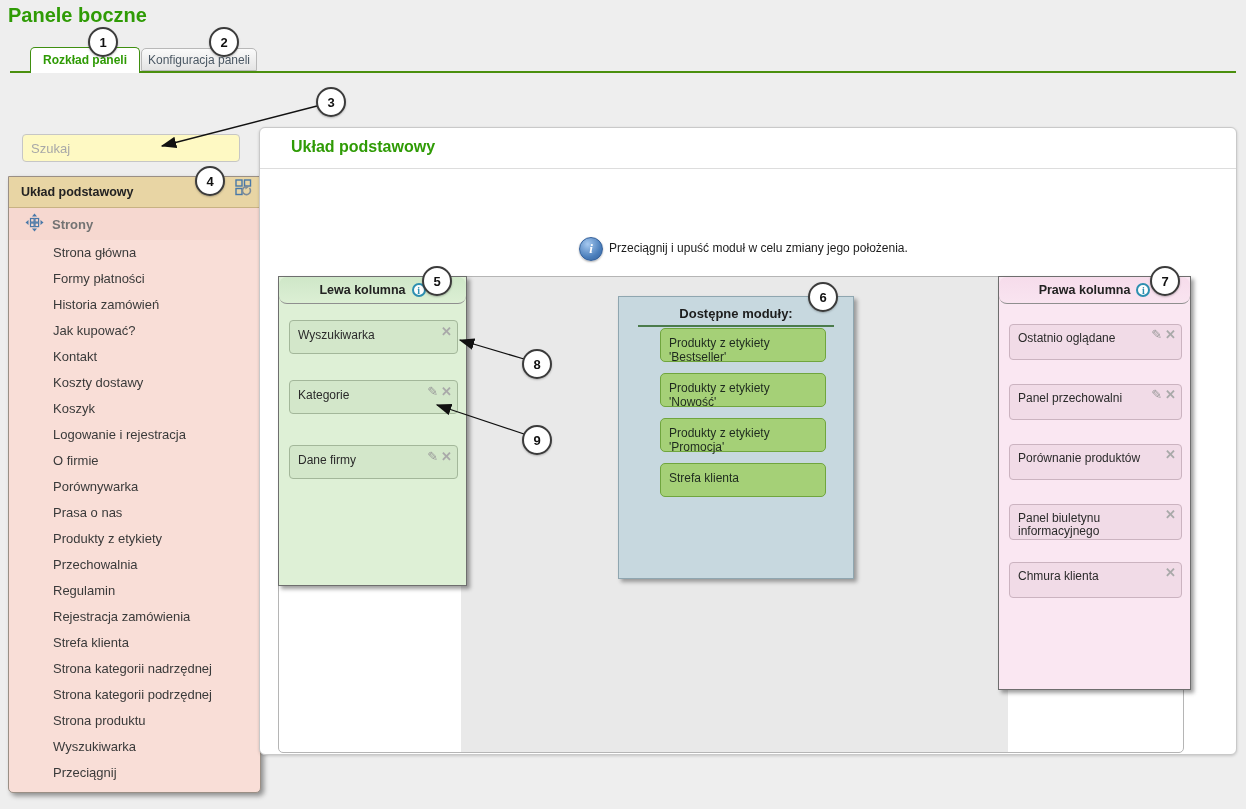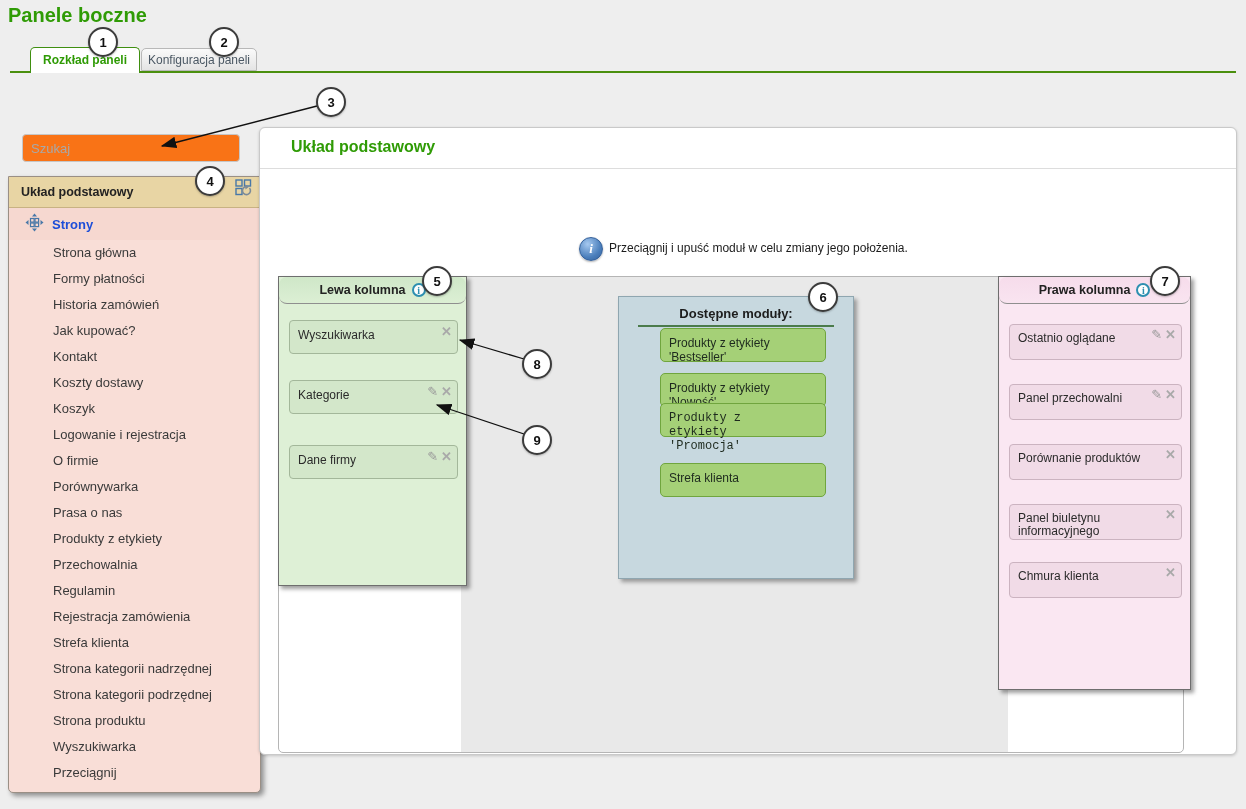--- a/index.html
+++ b/index.html
@@ -11,31 +11,31 @@
   .tab{position:absolute;box-sizing:border-box;text-align:center;font-size:12px;cursor:pointer;
        border-radius:5px 5px 0 0;}
   .tab.active{left:30px;top:47px;width:110px;height:26px;line-height:24px;background:#ffffff;
        border:1px solid #3f8f10;border-bottom:none;color:var(--accent,#2f9b05);font-weight:bold;z-index:2;}
   .tab.inactive{left:141px;top:48px;width:116px;height:23px;line-height:22px;
        background:linear-gradient(#fafafa,#e4e4e4);border:1px solid #b8b8b8;color:#4b5864;z-index:1;}
   .tab-line{position:absolute;left:10px;right:10px;top:71px;border-bottom:2px solid var(--tab-line,#4a8f0e);z-index:1;}
 
   
   .search{position:absolute;left:22px;top:134px;width:218px;height:28px;box-sizing:border-box;
-       border:1px solid #c6c6c6;border-radius:4px;padding:0 8px;font-size:13px;color:#444;background:#f97316;
+       border:1px solid #c6c6c6;border-radius:4px;padding:0 8px;font-size:13px;color:#444;background:#fef9c3;
        font-family:"Liberation Sans",sans-serif;}
   .search::placeholder{color:#a8a8a8;}
   .side-panel{position:absolute;left:8px;top:176px;width:253px;height:617px;box-sizing:border-box;
        border:1px solid #9a8f85;border-radius:0 0 5px 5px;background:var(--sidebar-body-bg,#f9ded7);
        box-shadow:3px 3px 5px rgba(0,0,0,0.4);}
   .side-header{height:30px;line-height:30px;background:var(--sidebar-header-bg,#e8d5a4);
        border-bottom:1px solid #c8b283;padding:0 8px 0 12px;font-size:12.5px;font-weight:bold;color:#222;
        display:flex;align-items:center;justify-content:space-between;}
   .side-root{display:flex;align-items:center;gap:8px;height:32px;padding-left:16px;
-       font-size:13px;font-weight:bold;color:#1d4ed8;background:#f6d8d0;cursor:pointer;}
+       font-size:13px;font-weight:bold;color:#737373;background:#f6d8d0;cursor:pointer;}
   .side-item{height:26px;line-height:26px;padding-left:44px;font-size:13px;color:#3a3a3a;cursor:pointer;}
 
   
   .main-panel{position:absolute;left:259px;top:127px;width:978px;height:628px;box-sizing:border-box;
        background:#ffffff;border:1px solid #c9c9c9;border-radius:6px;box-shadow:0 1px 3px rgba(0,0,0,0.18);}
   .main-heading{position:absolute;left:31px;top:10px;font-size:16px;font-weight:bold;color:var(--accent,#2f9b05);}
   .main-rule{position:absolute;left:0;right:0;top:40px;border-bottom:1px solid #dddddd;}
   .info-icon{position:absolute;left:319px;top:109px;width:22px;height:22px;border-radius:50%;
        background:radial-gradient(circle at 35% 28%, #a6c9f0, #4a7ebb 62%, #35619b);
        border:1px solid #35619b;color:#fff;font-weight:bold;font-style:italic;font-size:13px;
@@ -183,21 +183,21 @@
             </span></div>
         </div>
     </div>
 
     <div class="avail-panel">
       <div class="avail-header">Dostępne moduły:</div>
       <div class="avail-rule"></div>
       <div id="avail-modules">
           <div class="module avail" style="top: 31px;"><span class="mlabel">Produkty z etykiety 'Bestseller'</span></div>
           <div class="module avail" style="top: 76px;"><span class="mlabel">Produkty z etykiety 'Nowość'</span></div>
-          <div class="module avail" style="top: 106px; font-family: Liberation Mono, monospace;"><span class="mlabel">Produkty z etykiety 'Promocja'</span></div>
+          <div class="module avail" style="top: 121px;"><span class="mlabel">Produkty z etykiety 'Promocja'</span></div>
           <div class="module avail" style="top: 166px;"><span class="mlabel">Strefa klienta</span></div>
         </div>
     </div>
 
     <div class="col-panel right-col">
       <div class="col-header">
         <span>Prawa kolumna</span>
         <span class="ci">i</span>
       </div>
       <div id="right-modules">

